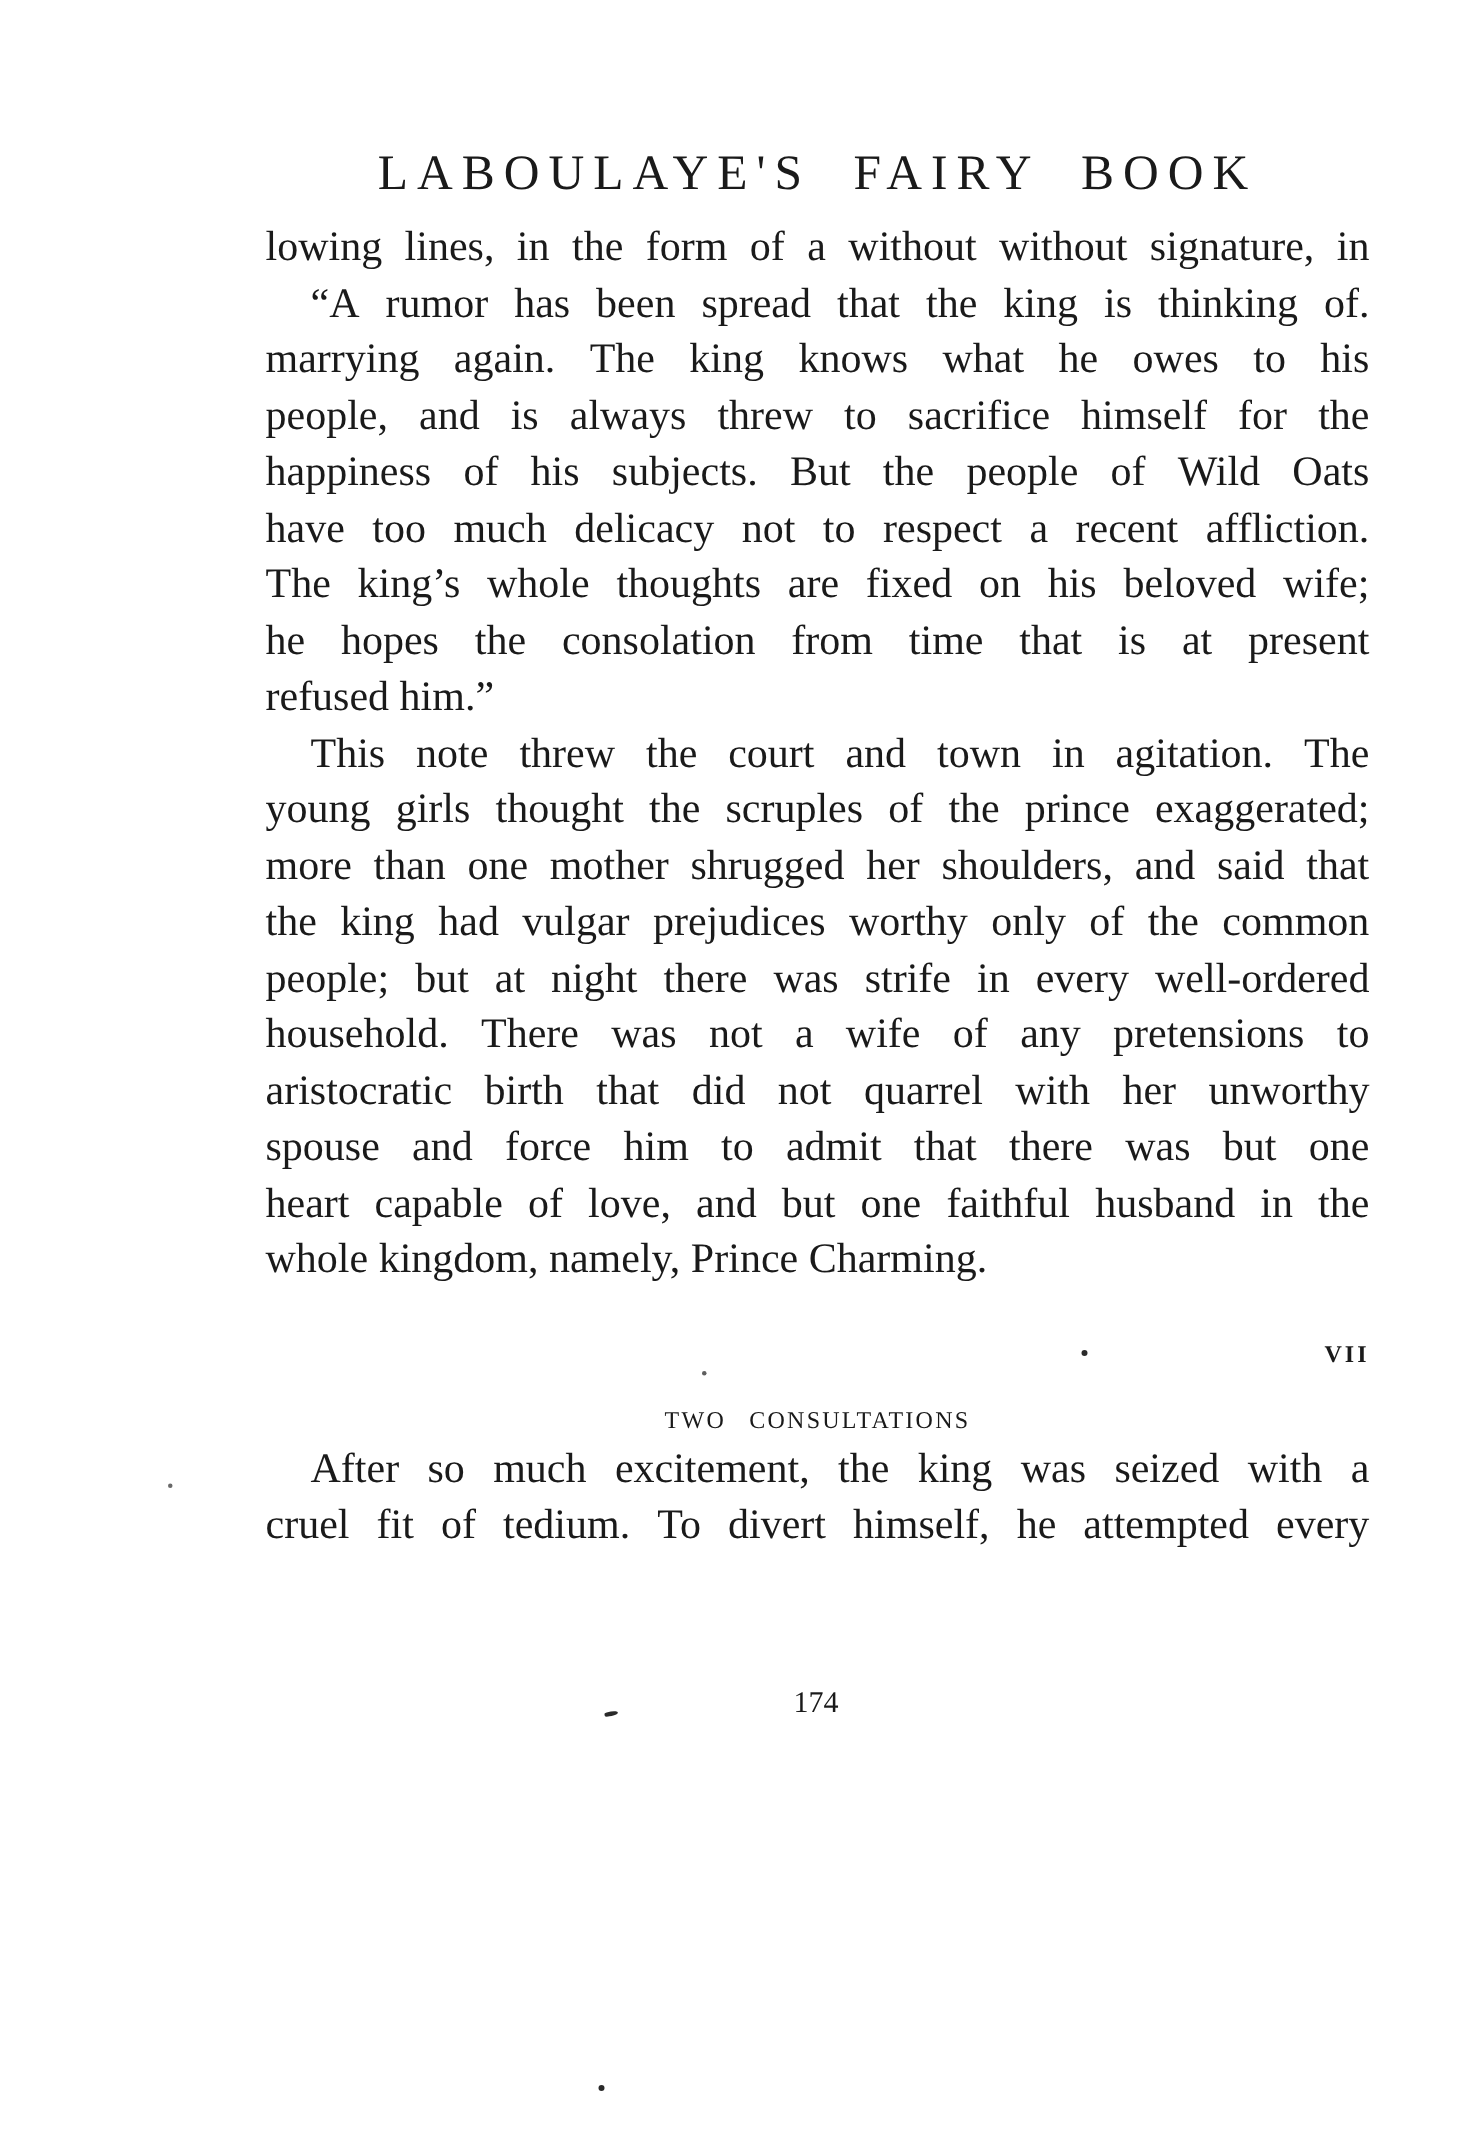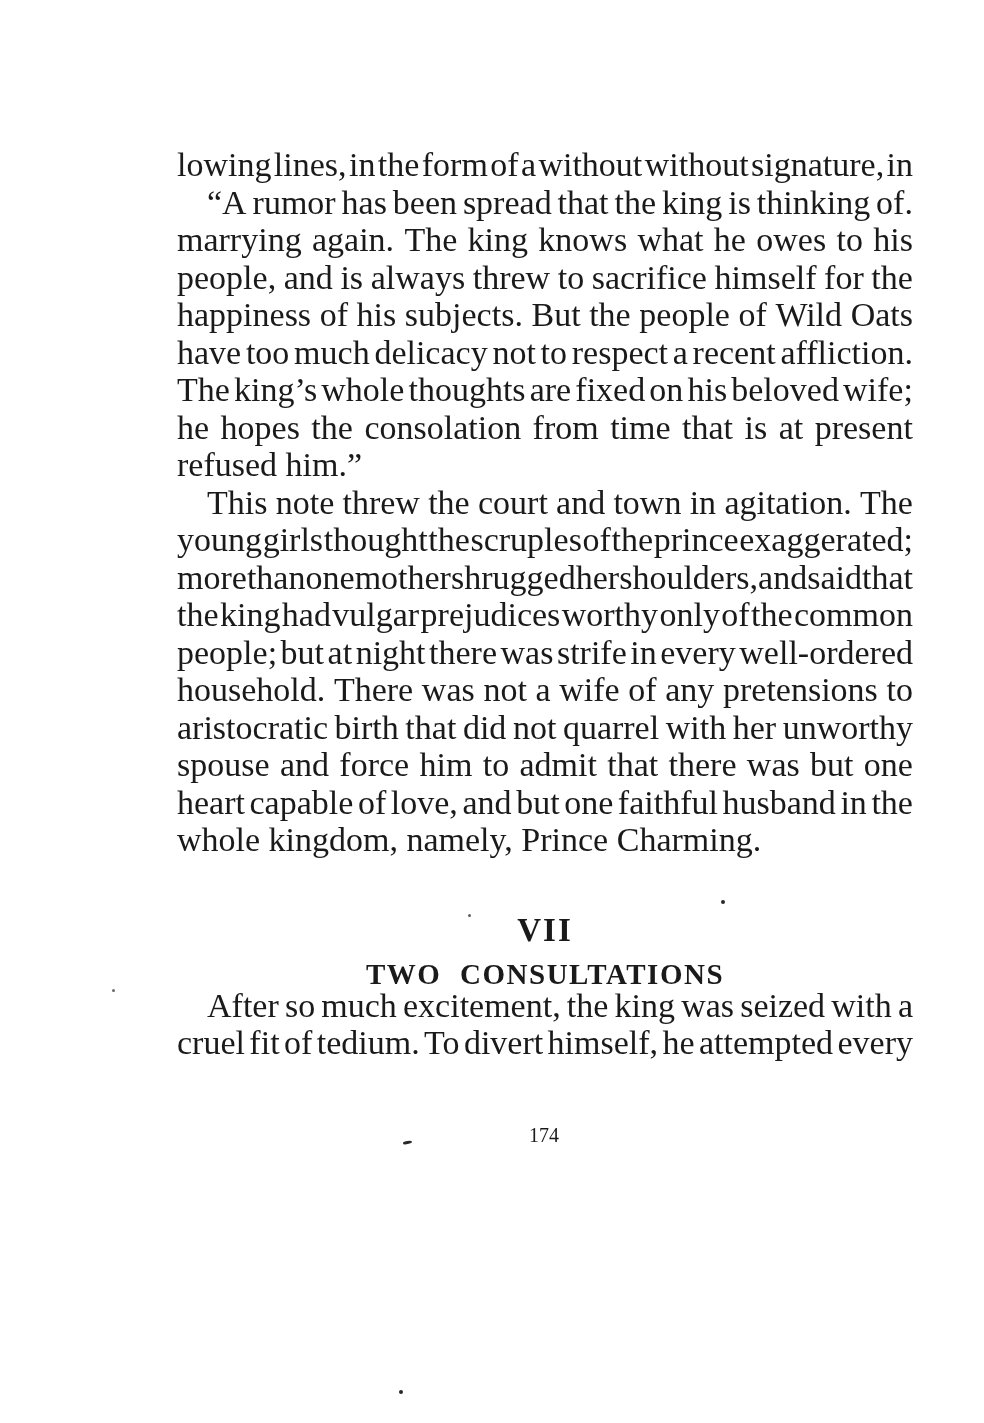--- a/index.html
+++ b/index.html
@@ -35,45 +35,45 @@
   }
   .text-column {
     position: absolute;
     top: 146px;
     left: 177px;
     width: 736px;
   }
   .line {
     height: 37.5px;
     line-height: 37.5px;
-    font-size: 34px;
+    font-size: 28px;
     white-space: nowrap;
   }
   .jline {
     display: flex;
     justify-content: space-between;
     white-space: normal;
   }
   .indent { padding-left: 30px; }
   .chapter-number {
-    margin-top: 58px;
+    margin-top: 32px;
     height: 26px;
     line-height: 26px;
-    text-align: center;
-    font-size: 33px;
+    text-align: right;
+    font-size: 16px;
     font-weight: bold;
     letter-spacing: 2px;
   }
   .chapter-title {
     margin-top: 18px;
     height: 26px;
     line-height: 26px;
     text-align: center;
-    font-size: 29px;
-    font-weight: bold;
+    font-size: 16px;
+    font-weight: normal;
     letter-spacing: 1.5px;
     word-spacing: 10px;
   }
   .para-after-title { }
   .page-number {
     position: absolute;
     top: 1124px;
     left: 176px;
     width: 736px;
     text-align: center;
@@ -95,20 +95,21 @@
     width: 9px; height: 3px;
     background: #2a2a2a;
     border-radius: 40% 60% 60% 40%;
     transform: rotate(-10deg);
   }
 </style>
 </head>
 <body>
 
 <div class="page">
+  <div class="running-header">LABOULAYE'S FAIRY BOOK</div>
 
   <div class="text-column" id="text-column">
       <div>
         <div class="line jline">
           <span>lowing</span>
           <span>lines,</span>
           <span>in</span>
           <span>the</span>
           <span>form</span>
           <span>of</span>

